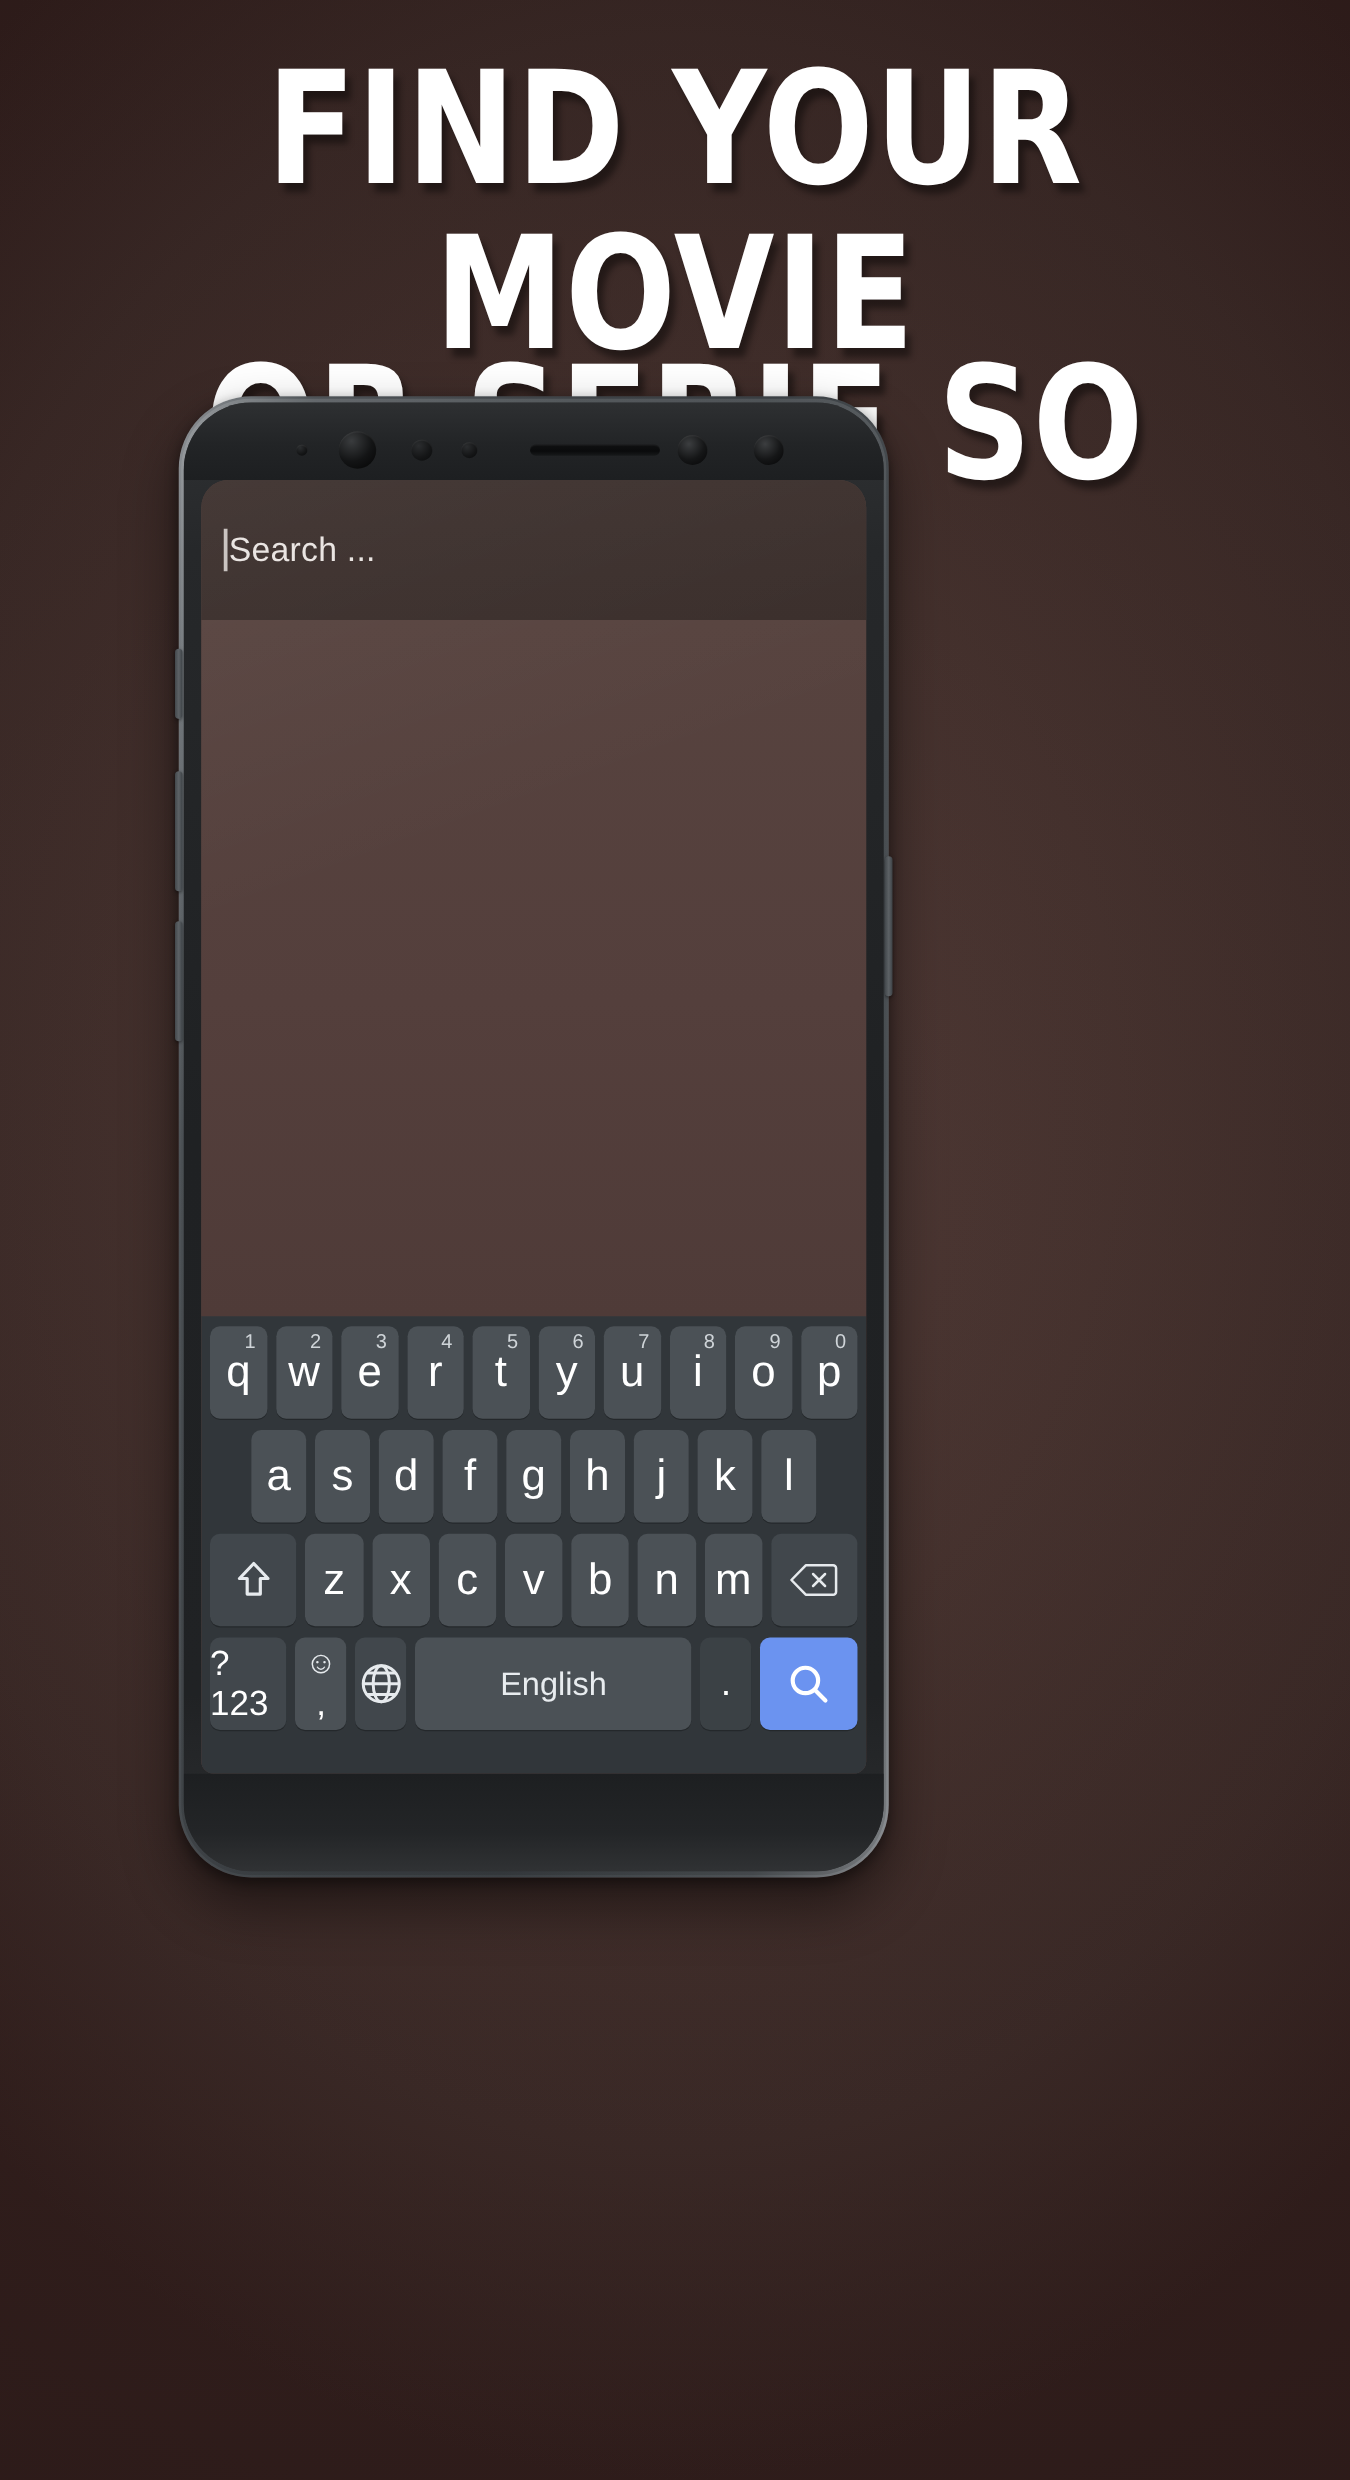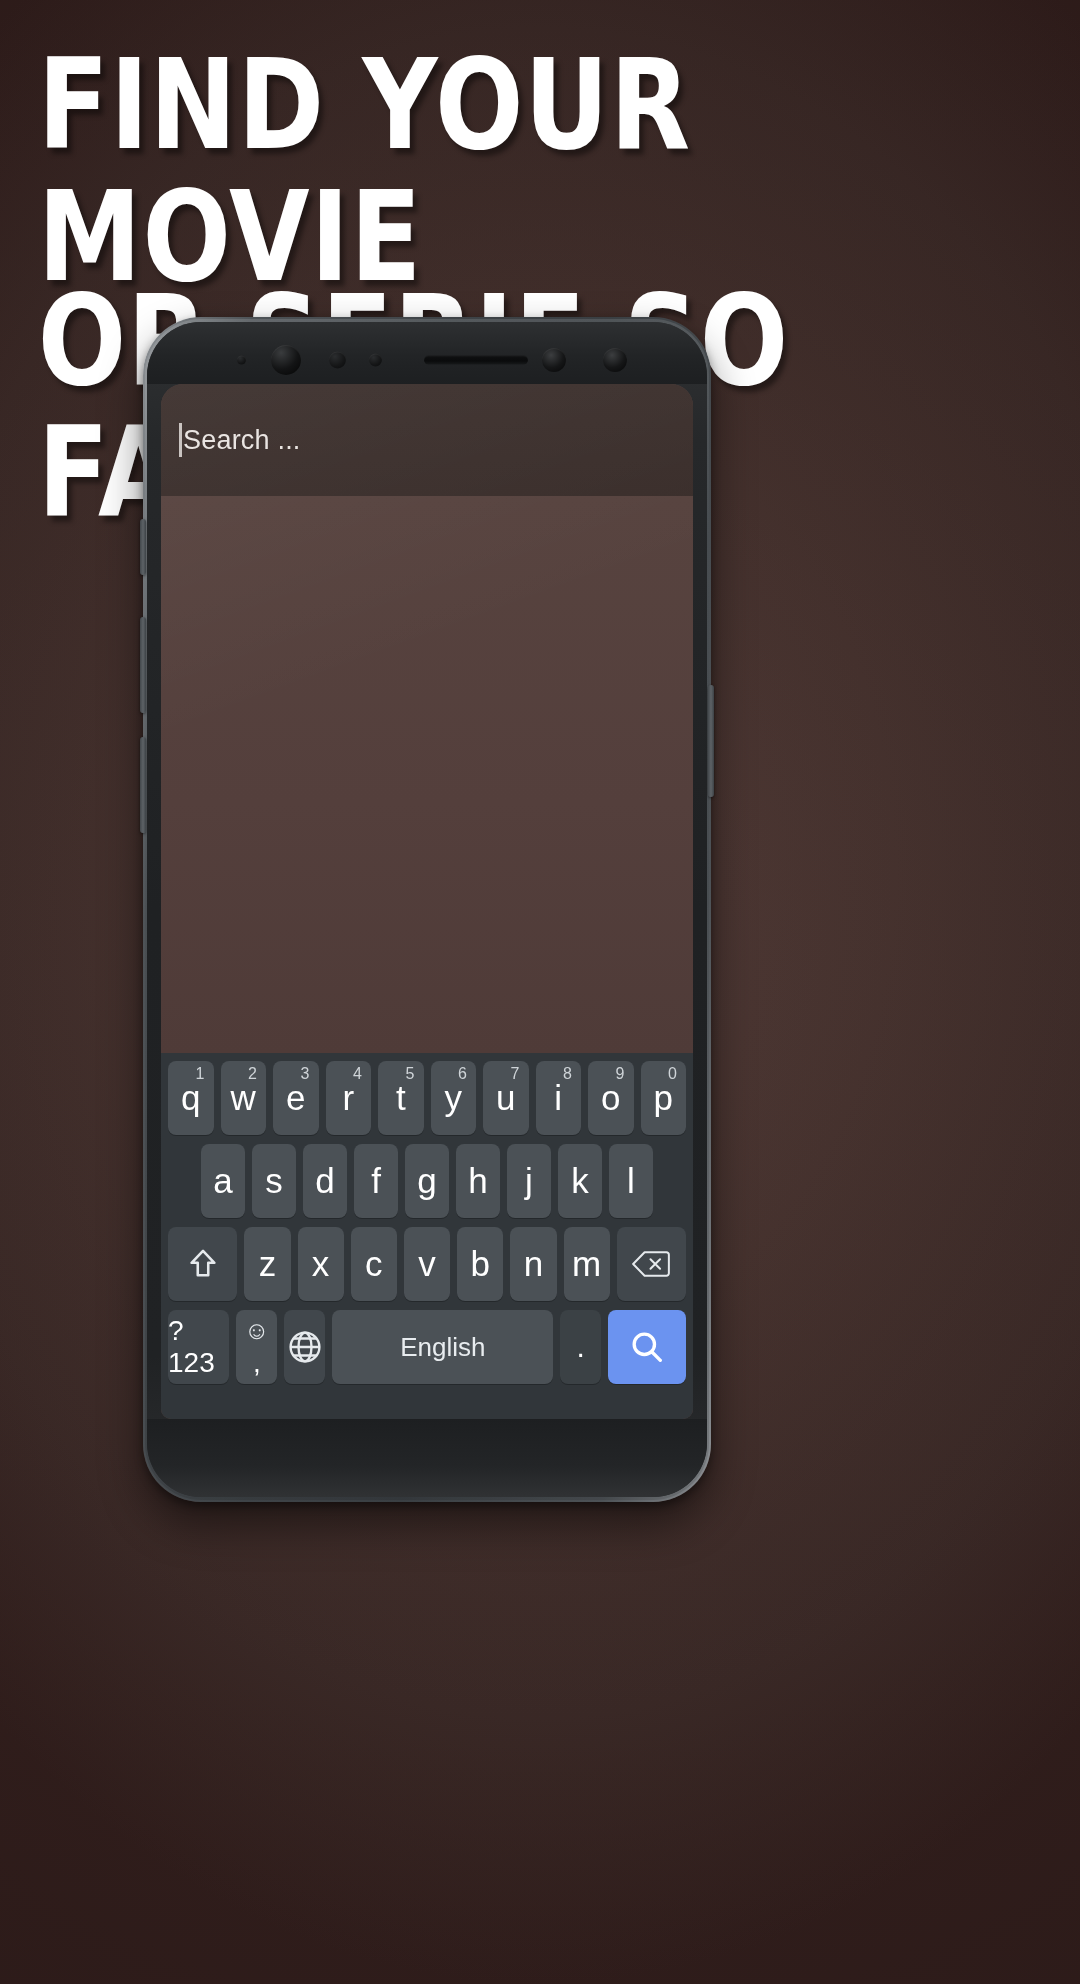--- a/index.html
+++ b/index.html
@@ -29,20 +29,21 @@
     inset: 0;
     background: radial-gradient(ellipse 120% 70% at 50% 50%, rgba(255,255,255,0.02) 0%, rgba(0,0,0,0.18) 100%);
   }
 
   
   .headline {
     position: absolute;
     top: 52px;
     left: 0;
     right: 0;
+    text-align: center;
     z-index: 5;
   }
   .headline-line {
     display: block;
     color: #ffffff;
     font-family: "DejaVu Sans", sans-serif;
     font-weight: bold;
     font-size: 112px;
     line-height: 118px;
     letter-spacing: 1px;

